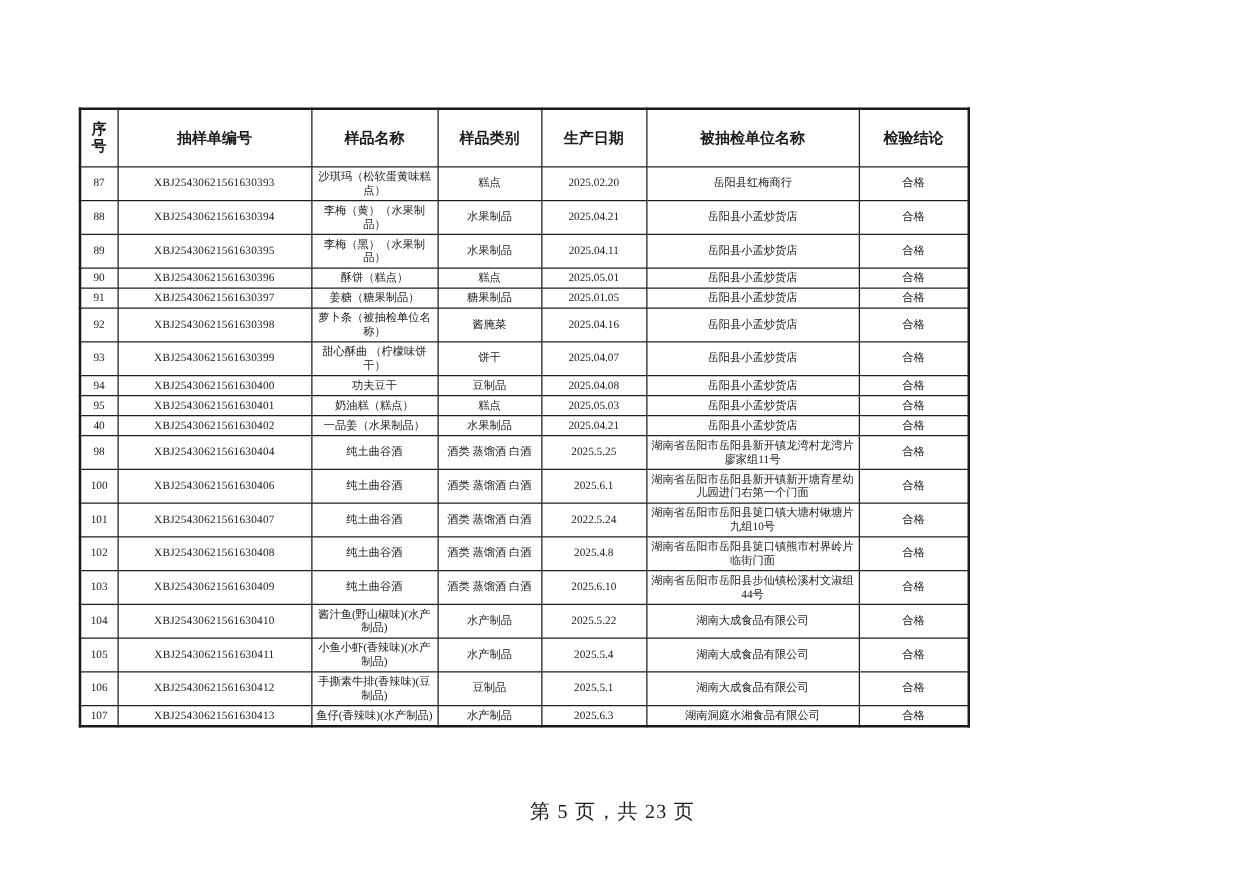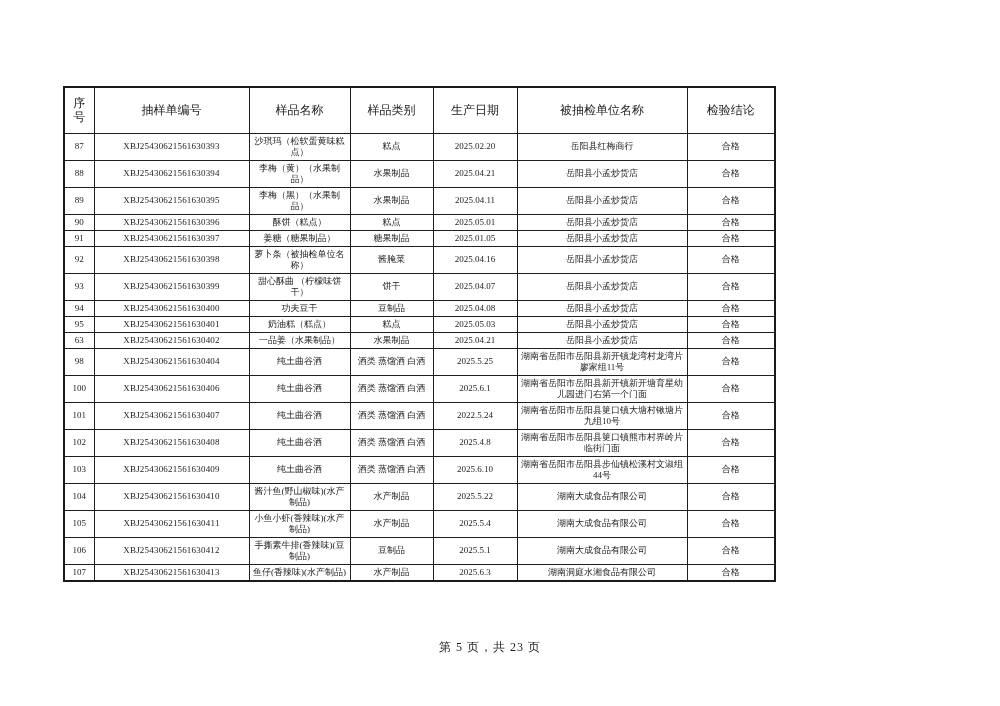--- a/index.html
+++ b/index.html
@@ -33,21 +33,21 @@
     text-align: center;
     vertical-align: middle;
     padding: 2px 3px;
     word-break: break-word;
     overflow-wrap: break-word;
   }
   table.results thead tr {
     height: 46px;
   }
   table.results th {
-    font-weight: normal;
+    font-weight: bold;
     font-size: 12px;
     line-height: 14px;
     padding: 2px 4px;
   }
   table.results td {
     font-size: 9px;
     line-height: 11px;
   }
   td.c-no {
     font-size: 11px;
@@ -62,21 +62,21 @@
   }
   td.c-result {
     font-size: 10.5px;
   }
   .footer {
     position: absolute;
     left: 0;
     top: 639px;
     width: 980px;
     text-align: center;
-    font-size: 12px;
+    font-size: 16px;
     letter-spacing: 1px;
   }
 </style>
 </head>
 <body>
 
 <div class="page">
 
   <table class="results">
     <colgroup>
@@ -175,21 +175,21 @@
         <tr>
     <td class="c-no">95</td>
     <td class="c-code">XBJ25430621561630401</td>
     <td class="c-name">奶油糕（糕点）</td>
     <td class="c-cat">糕点</td>
     <td class="c-date">2025.05.03</td>
     <td class="c-unit">岳阳县小孟炒货店</td>
     <td class="c-result">合格</td>
   </tr>
         <tr>
-    <td class="c-no">63</td>
+    <td class="c-no">40</td>
     <td class="c-code">XBJ25430621561630402</td>
     <td class="c-name">一品姜（水果制品）</td>
     <td class="c-cat">水果制品</td>
     <td class="c-date">2025.04.21</td>
     <td class="c-unit">岳阳县小孟炒货店</td>
     <td class="c-result">合格</td>
   </tr>
         <tr>
     <td class="c-no">98</td>
     <td class="c-code">XBJ25430621561630404</td>

